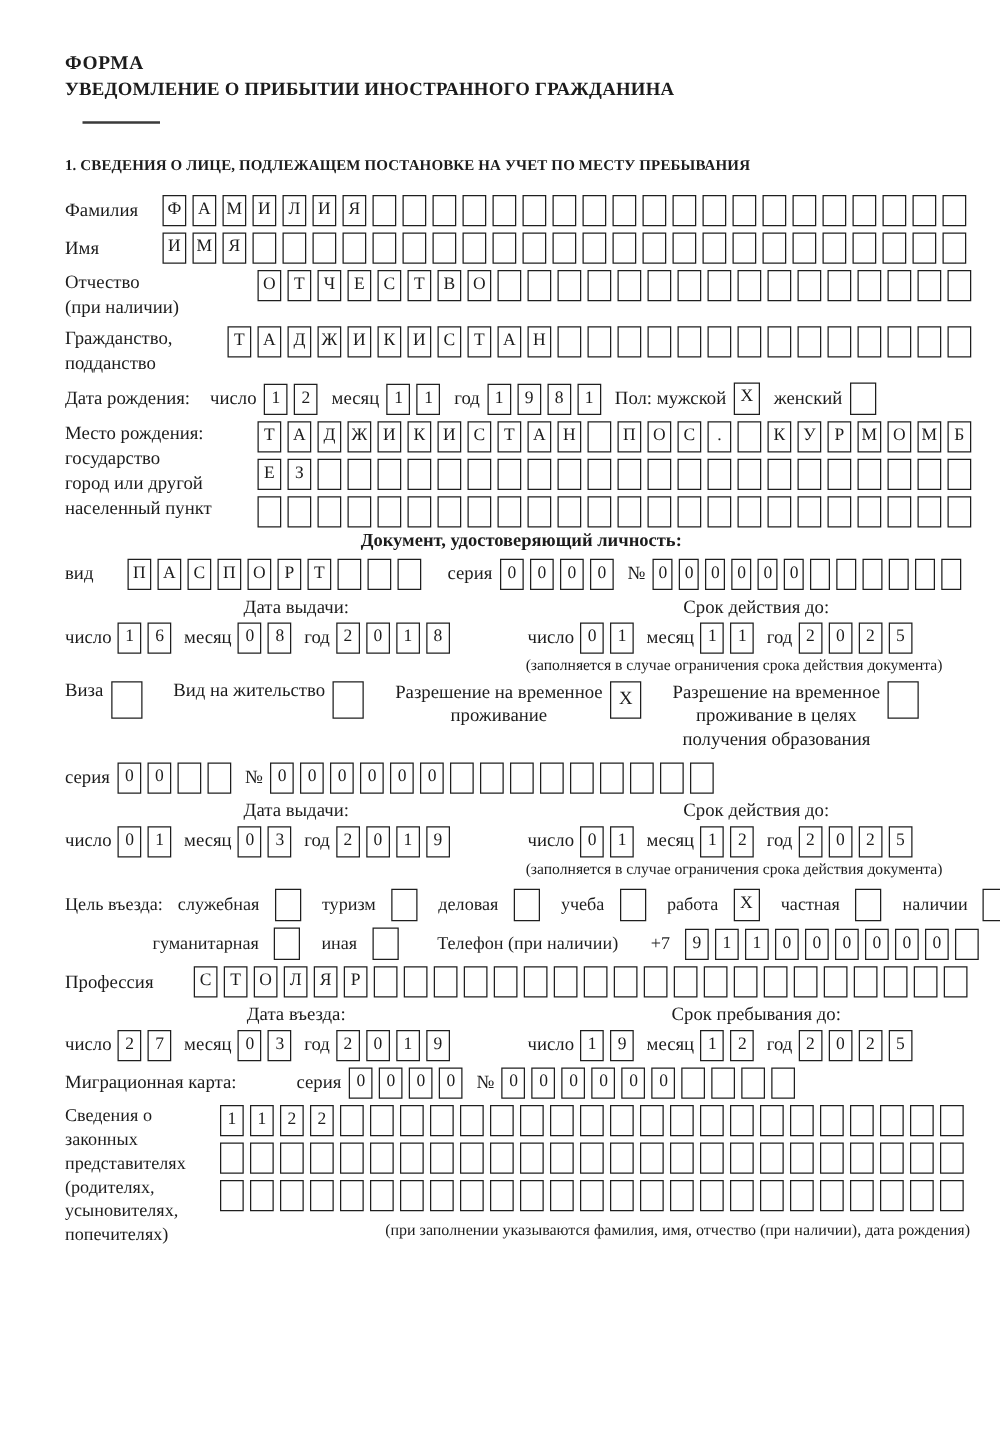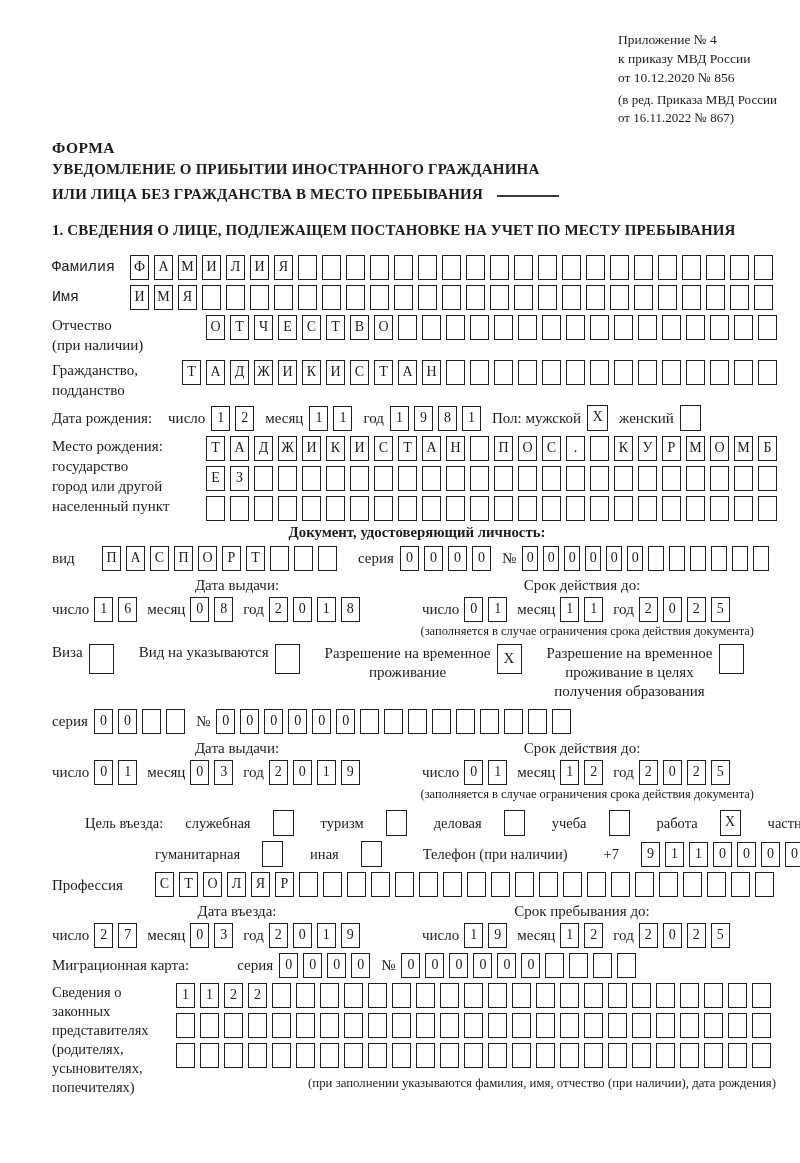--- a/index.html
+++ b/index.html
@@ -5,74 +5,65 @@
   * { margin:0; padding:0; box-sizing:border-box; }
   html,body { width:800px; height:1163px; background:#ffffff; overflow:hidden; }
   body { font-family:"Liberation Serif", serif; color:#1c1c1c; font-size:15px; }
   .page { padding:30px 18px 0 52px; width:800px; }
 
   .annex { margin-left:566px; font-size:13.5px; line-height:19px; white-space:nowrap; }
   .amendment { margin-top:4px; font-size:13px; line-height:18px; }
   .form-caption { margin-top:12px; margin-right:16px; text-align:left; font-weight:700; font-size:15.5px; letter-spacing:.5px; }
   .title { text-align:left; font-weight:700; font-size:15px; line-height:25px; letter-spacing:.2px; }
   .title-underline { display:inline-block; width:62px; height:2px; background:#3a3a3a; margin-left:14px; vertical-align:2px; }
-  .section-title { margin-top:15px; font-weight:700; font-size:15px; letter-spacing:.1px; }
+  .section-title { margin-top:15px; font-weight:700; font-size:12px; letter-spacing:.1px; }
 
   .row { display:flex; align-items:center; margin-top:5px; column-gap:6px; }
   .row.top { align-items:flex-start; }
   .mt8 { margin-top:8px; } .mt16 { margin-top:16px; }
 
   .flabel { flex:none; line-height:20px; }
-  .w72 { width:72px;font-family:Liberation Mono, monospace; } .w148 { width:148px; } .w124 { width:124px; } .w44 { width:44px; } .w97 { width:97px; } .w118 { width:118px; font-size:14.5px; line-height:19px; }
+  .w72 { width:72px; } .w148 { width:148px; } .w124 { width:124px; } .w44 { width:44px; } .w97 { width:97px; } .w118 { width:118px; font-size:14.5px; line-height:19px; }
   .lbl { white-space:nowrap; flex:none; }
 
   .boxes { display:flex; flex:none; }
   .stack > .boxes { margin-top:0; }
   .stack > .boxes + .boxes { margin-top:5px; }
   .cell { flex:none; width:19px; height:25px; border:1.5px solid #1f1f1f; margin-right:5px; text-align:center; line-height:22px; font-size:14px; background:#fff; }
   .tight .cell { width:16px; margin-right:5px; }
   .cbx .cell { width:21px; height:26px; }
   .cbx2 .cell { width:25px; height:30px; line-height:27px; font-size:15px; }
 
   .doc-header { margin-top:3px; text-align:center; font-weight:700; font-size:14.8px; }
-  .daterow-h { display:flex; margin-top:6px; }
+  .daterow-h { display:flex; margin-top:6px;gap:23px; }
   .dh-left { width:370px; text-align:center; }
   .dh-right { width:320px; text-align:center; }
   .daterow { display:flex; margin-top:3px; }
   .dgroup { display:flex; align-items:center; column-gap:5px; }
   .dgroup.left { width:370px; }
   .valid-note { margin-top:2px; font-size:12.5px; text-align:right; padding-right:28px; }
 
   .intro { margin-top:8px; line-height:21px; }
   .plabel { text-align:center; line-height:19px; flex:none; }
   .ml14 { margin-left:14px; } .ml42 { margin-left:42px; } .ml10 { margin-left:10px; }
   .ind70 { margin-left:70px; }
-  .purpose-row { font-size:14.5px; column-gap:22px;margin-left:33px; }
+  .purpose-row { font-size:14.5px; column-gap:12px; }
   .gnote { margin-top:8px; font-size:12.8px; text-align:right; width:600px; }
 </style>
 </head>
 <body>
 
 <div class="page">
 
-  <div class="annex">
-    <div>Приложение № 4</div>
-    <div>к приказу МВД России</div>
-    <div>от 10.12.2020 № 856</div>
-    <div class="amendment">
-      <div>(в ред. Приказа МВД России</div>
-      <div>от 16.11.2022 № 867)</div>
-    </div>
-  </div>
 
   <div class="form-caption">ФОРМА</div>
 
   <div class="title">
     <div>УВЕДОМЛЕНИЕ О ПРИБЫТИИ ИНОСТРАННОГО ГРАЖДАНИНА</div>
-    <div><span>ИЛИ ЛИЦА БЕЗ ГРАЖДАНСТВА В МЕСТО ПРЕБЫВАНИЯ</span><span class="title-underline"></span></div>
+    <div><span class="title-underline"></span></div>
   </div>
 
   <div class="section-title">1. СВЕДЕНИЯ О ЛИЦЕ, ПОДЛЕЖАЩЕМ ПОСТАНОВКЕ НА УЧЕТ ПО МЕСТУ ПРЕБЫВАНИЯ</div>
 
   <div class="row mt16">
     <div class="flabel w72">Фамилия</div>
     <div class="boxes">
         <span class="cell">Ф</span>
         <span class="cell">А</span>
         <span class="cell">М</span>
@@ -406,21 +397,21 @@
     </div>
   </div>
   <div class="valid-note">(заполняется в случае ограничения срока действия документа)</div>
 
 
   <div class="row top">
     <span class="lbl">Виза</span>
     <div class="boxes cbx2">
         <span class="cell"></span>
       </div>
-    <span class="lbl ml14">Вид на указываются</span>
+    <span class="lbl ml14">Вид на жительство</span>
     <div class="boxes cbx2">
         <span class="cell"></span>
       </div>
     <div class="plabel ml14">
       <div>Разрешение на временное</div>
       <div>проживание</div>
     </div>
     <div class="boxes cbx2">
         <span class="cell">X</span>
       </div>

